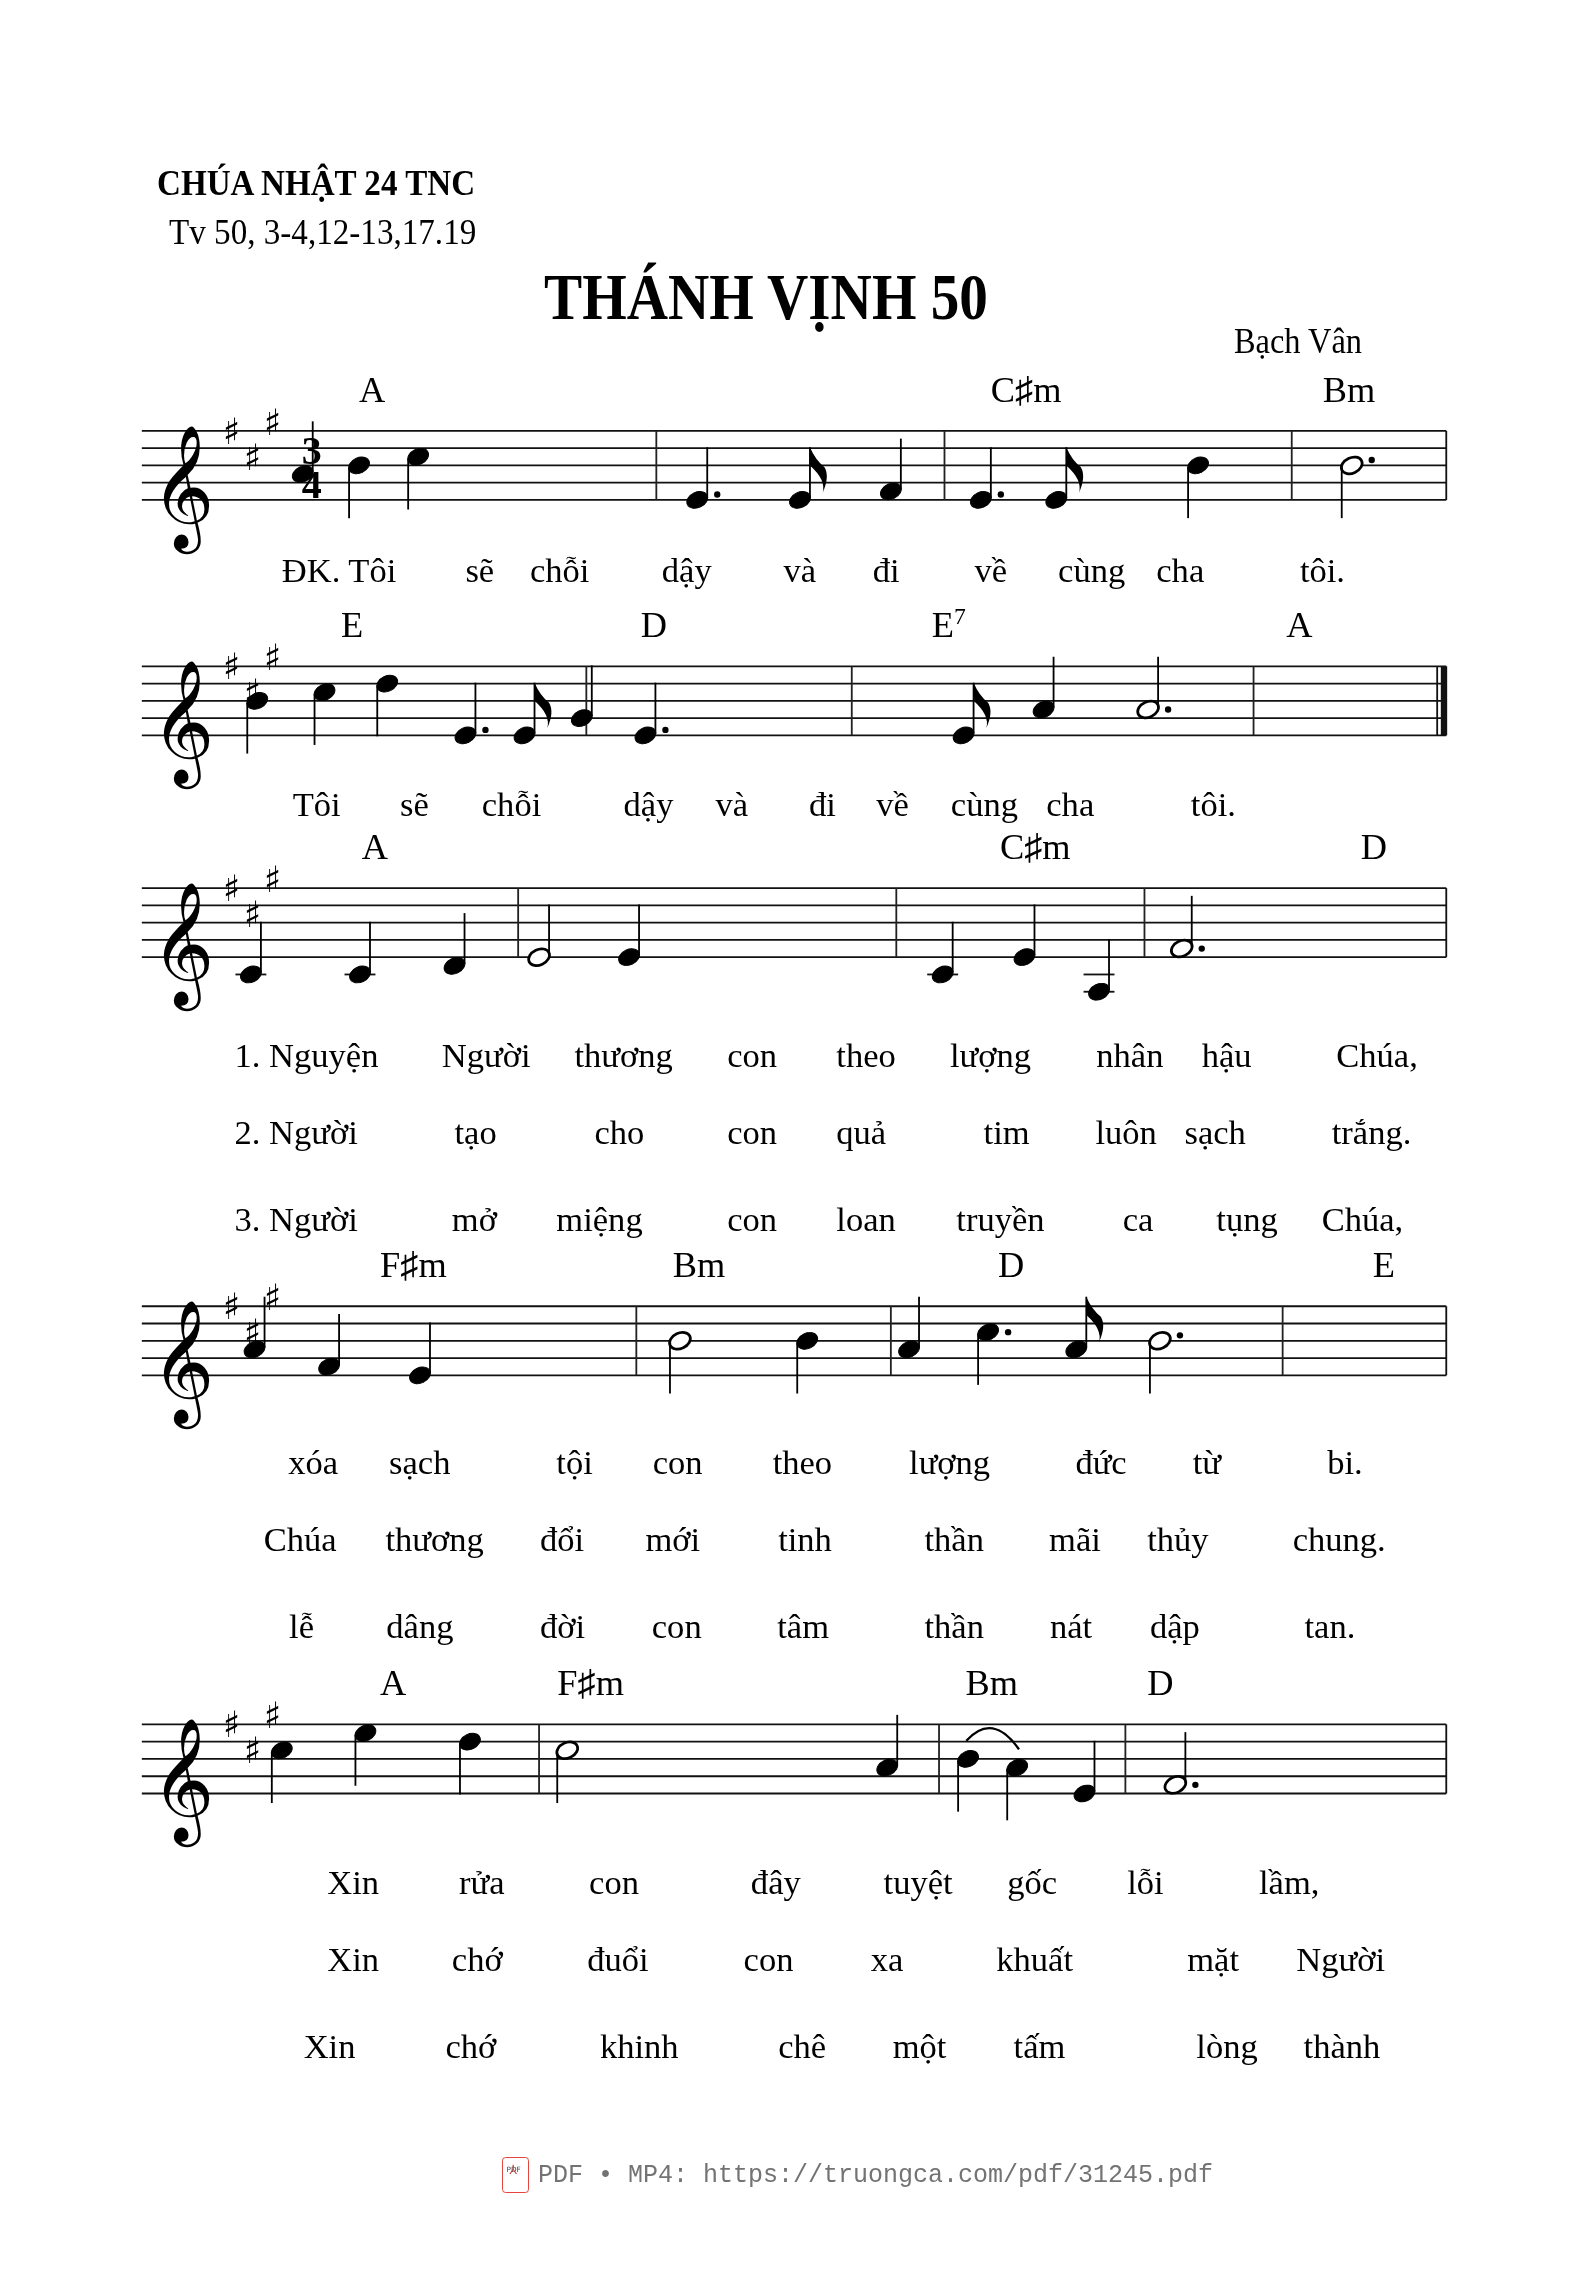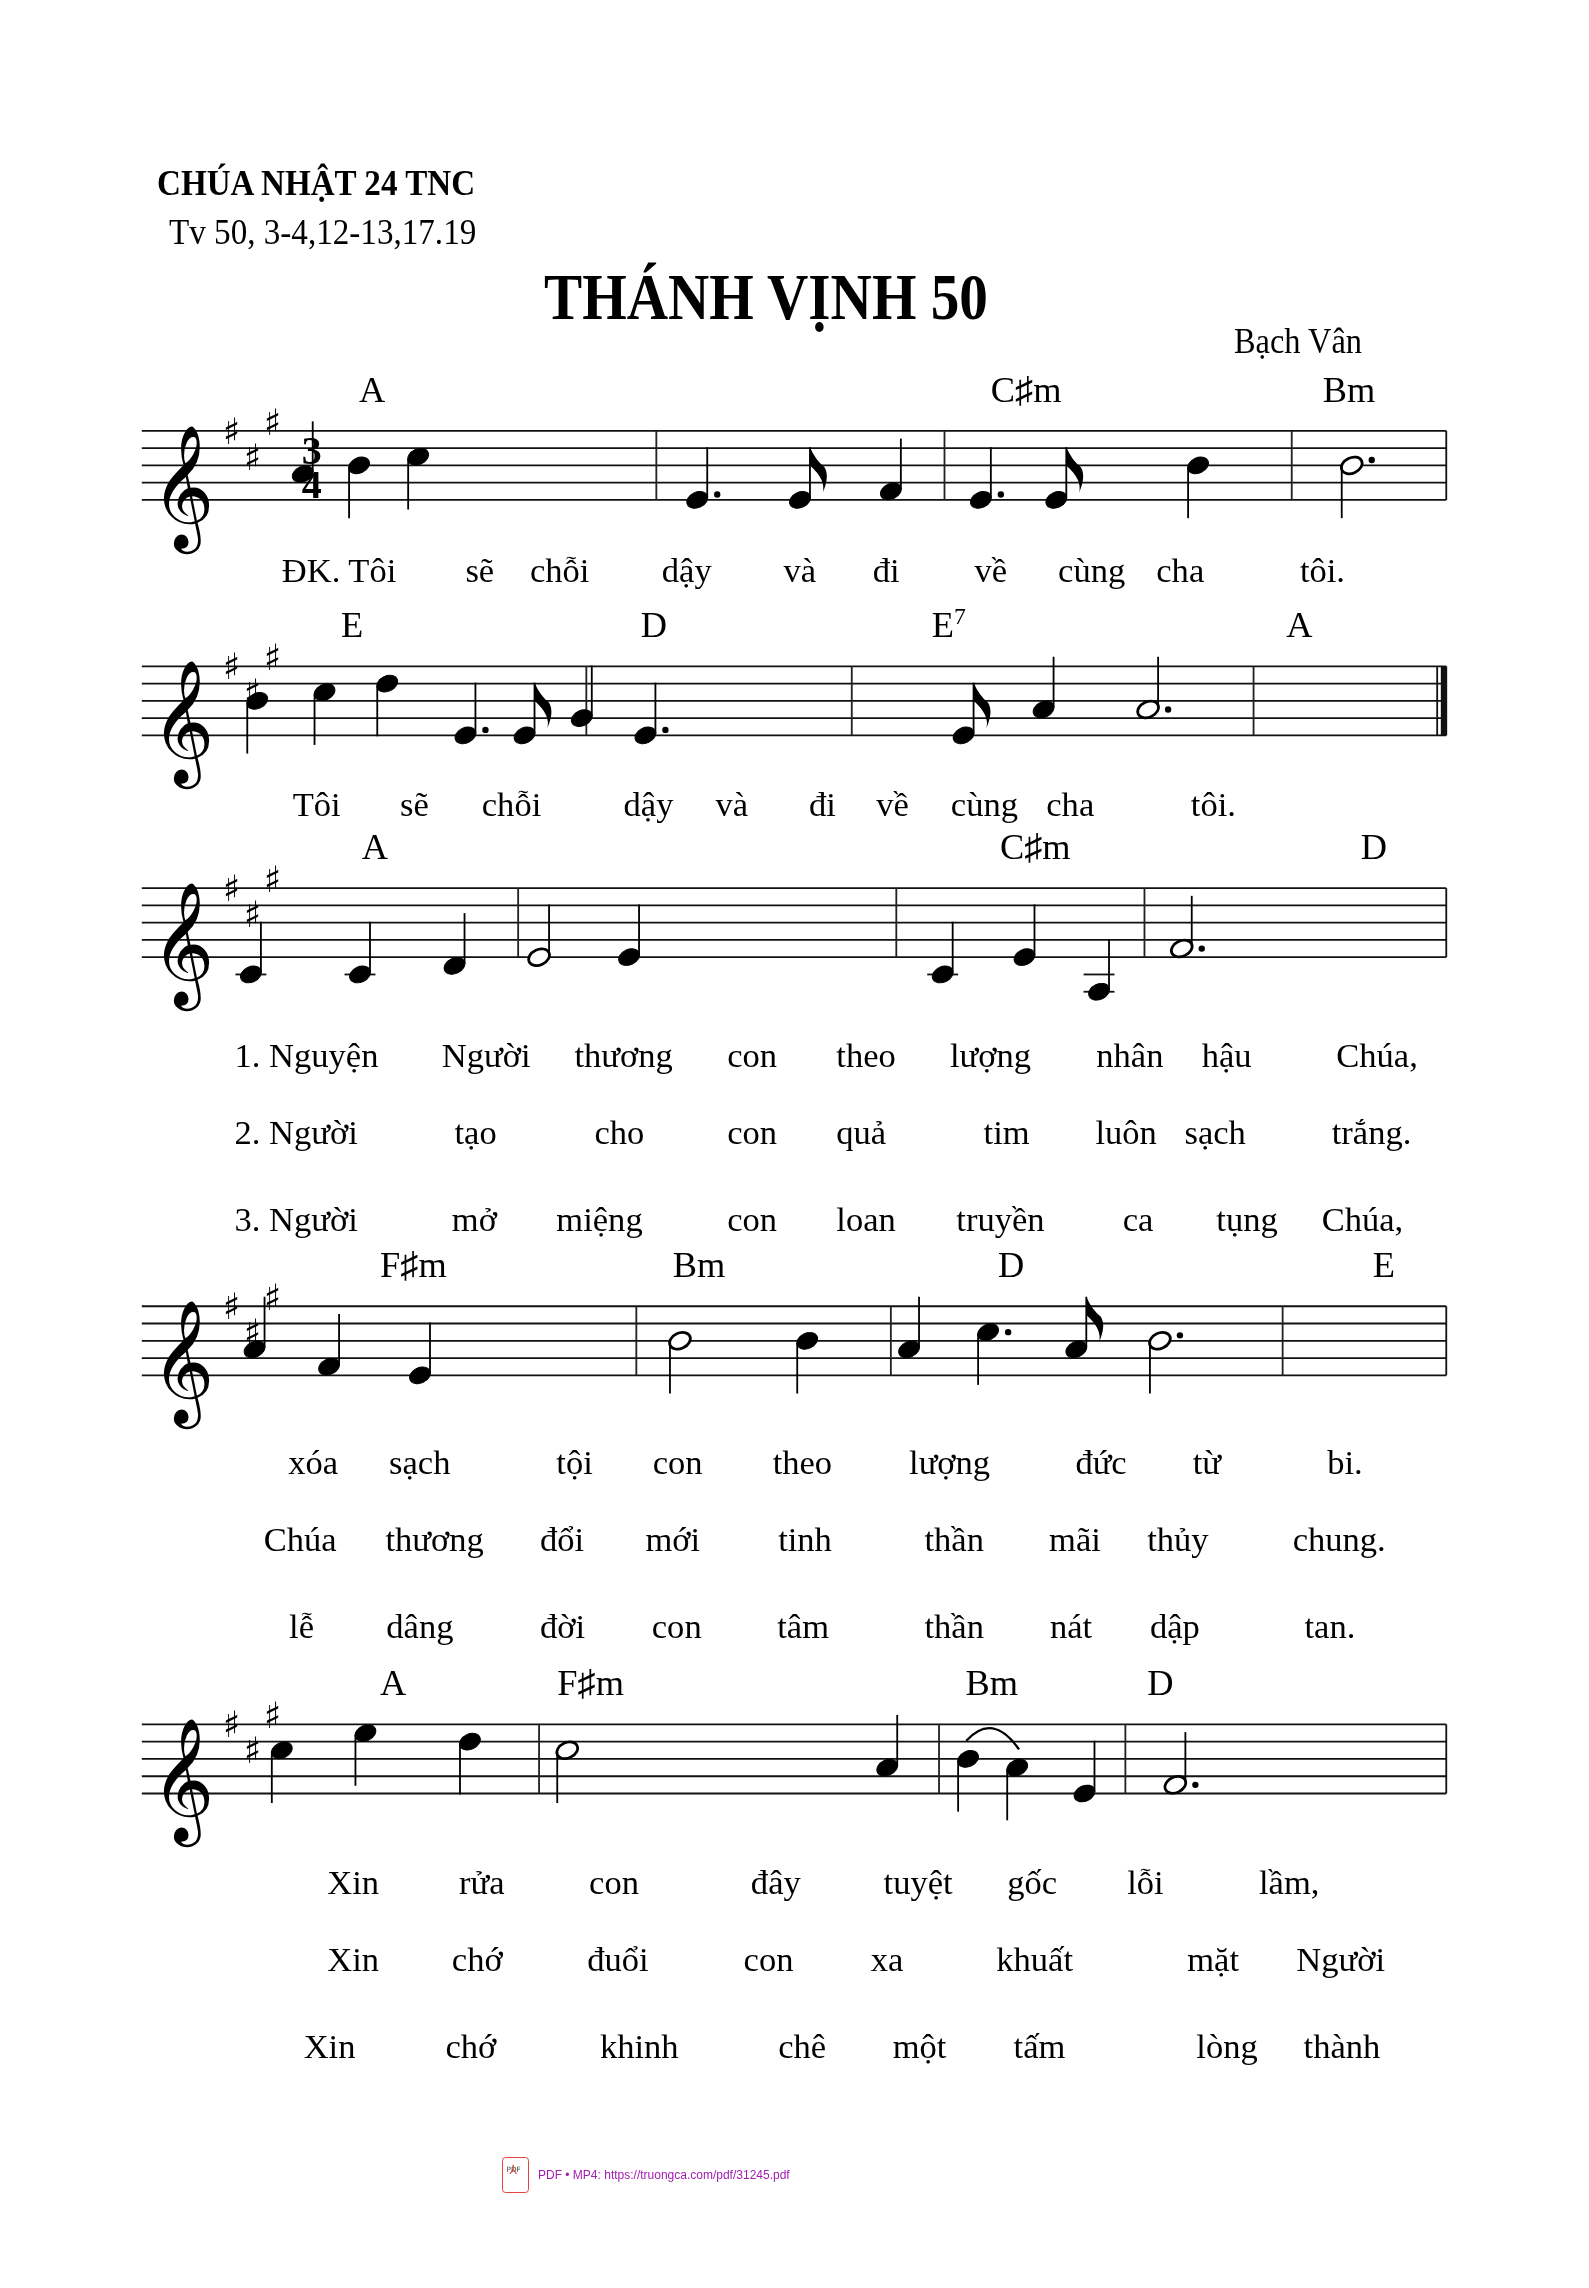--- a/index.html
+++ b/index.html
@@ -8,21 +8,21 @@
   .abs { position: absolute; }
   .occasion { left: 157px; top: 162px; font-size: 36px; font-weight: bold; letter-spacing: 0; transform: scaleX(0.92); transform-origin: left; }
   .reference { left: 169px; top: 211px; font-size: 36px; transform: scaleX(0.92); transform-origin: left; }
   .title { left: 544px; top: 260px; font-size: 65px; font-weight: bold; transform: scaleX(0.88); transform-origin: left; white-space: nowrap; }
   .composer { left: 1234px; top: 320px; font-size: 36px; transform: scaleX(0.9); transform-origin: left; }
   svg.score { position: absolute; left: 0; top: 0; }
   .footer { left: 502px; top: 2157px; display: flex; align-items: center; gap: 9px; }
   .footer-icon { width: 27px; height: 36px; border: 1.8px solid #e5453b; border-radius: 3.6px; position: relative; background: #fff; box-sizing: border-box; }
   .footer-icon .glyph { position: absolute; top: 3.6px; left: 6.4px; color: #e5453b; font-size: 12.7px; font-family: "DejaVu Sans", sans-serif; }
   .footer-icon .tiny { position: absolute; bottom: 18px; left: 3.6px; font-size: 7.3px; font-family: "DejaVu Sans", sans-serif; color: #444; }
-  .footer-text { font-family: Liberation Sans, sans-serif; font-size: 12px; color: #a21caf; white-space: nowrap; }
+  .footer-text { font-family: Liberation Mono, monospace; font-size: 25px; color: #737373; white-space: nowrap; }
 </style>
 </head>
 <body>
 
 <div class="abs occasion">CHÚA NHẬT 24 TNC</div>
 <div class="abs reference">Tv 50, 3-4,12-13,17.19</div>
 <div class="abs title">THÁNH VỊNH 50</div>
 <div class="abs composer">Bạch Vân</div>
 
 <svg class="score" id="score" width="1589" height="2288" viewBox="0 0 1748 2517" xmlns="http://www.w3.org/2000/svg">

